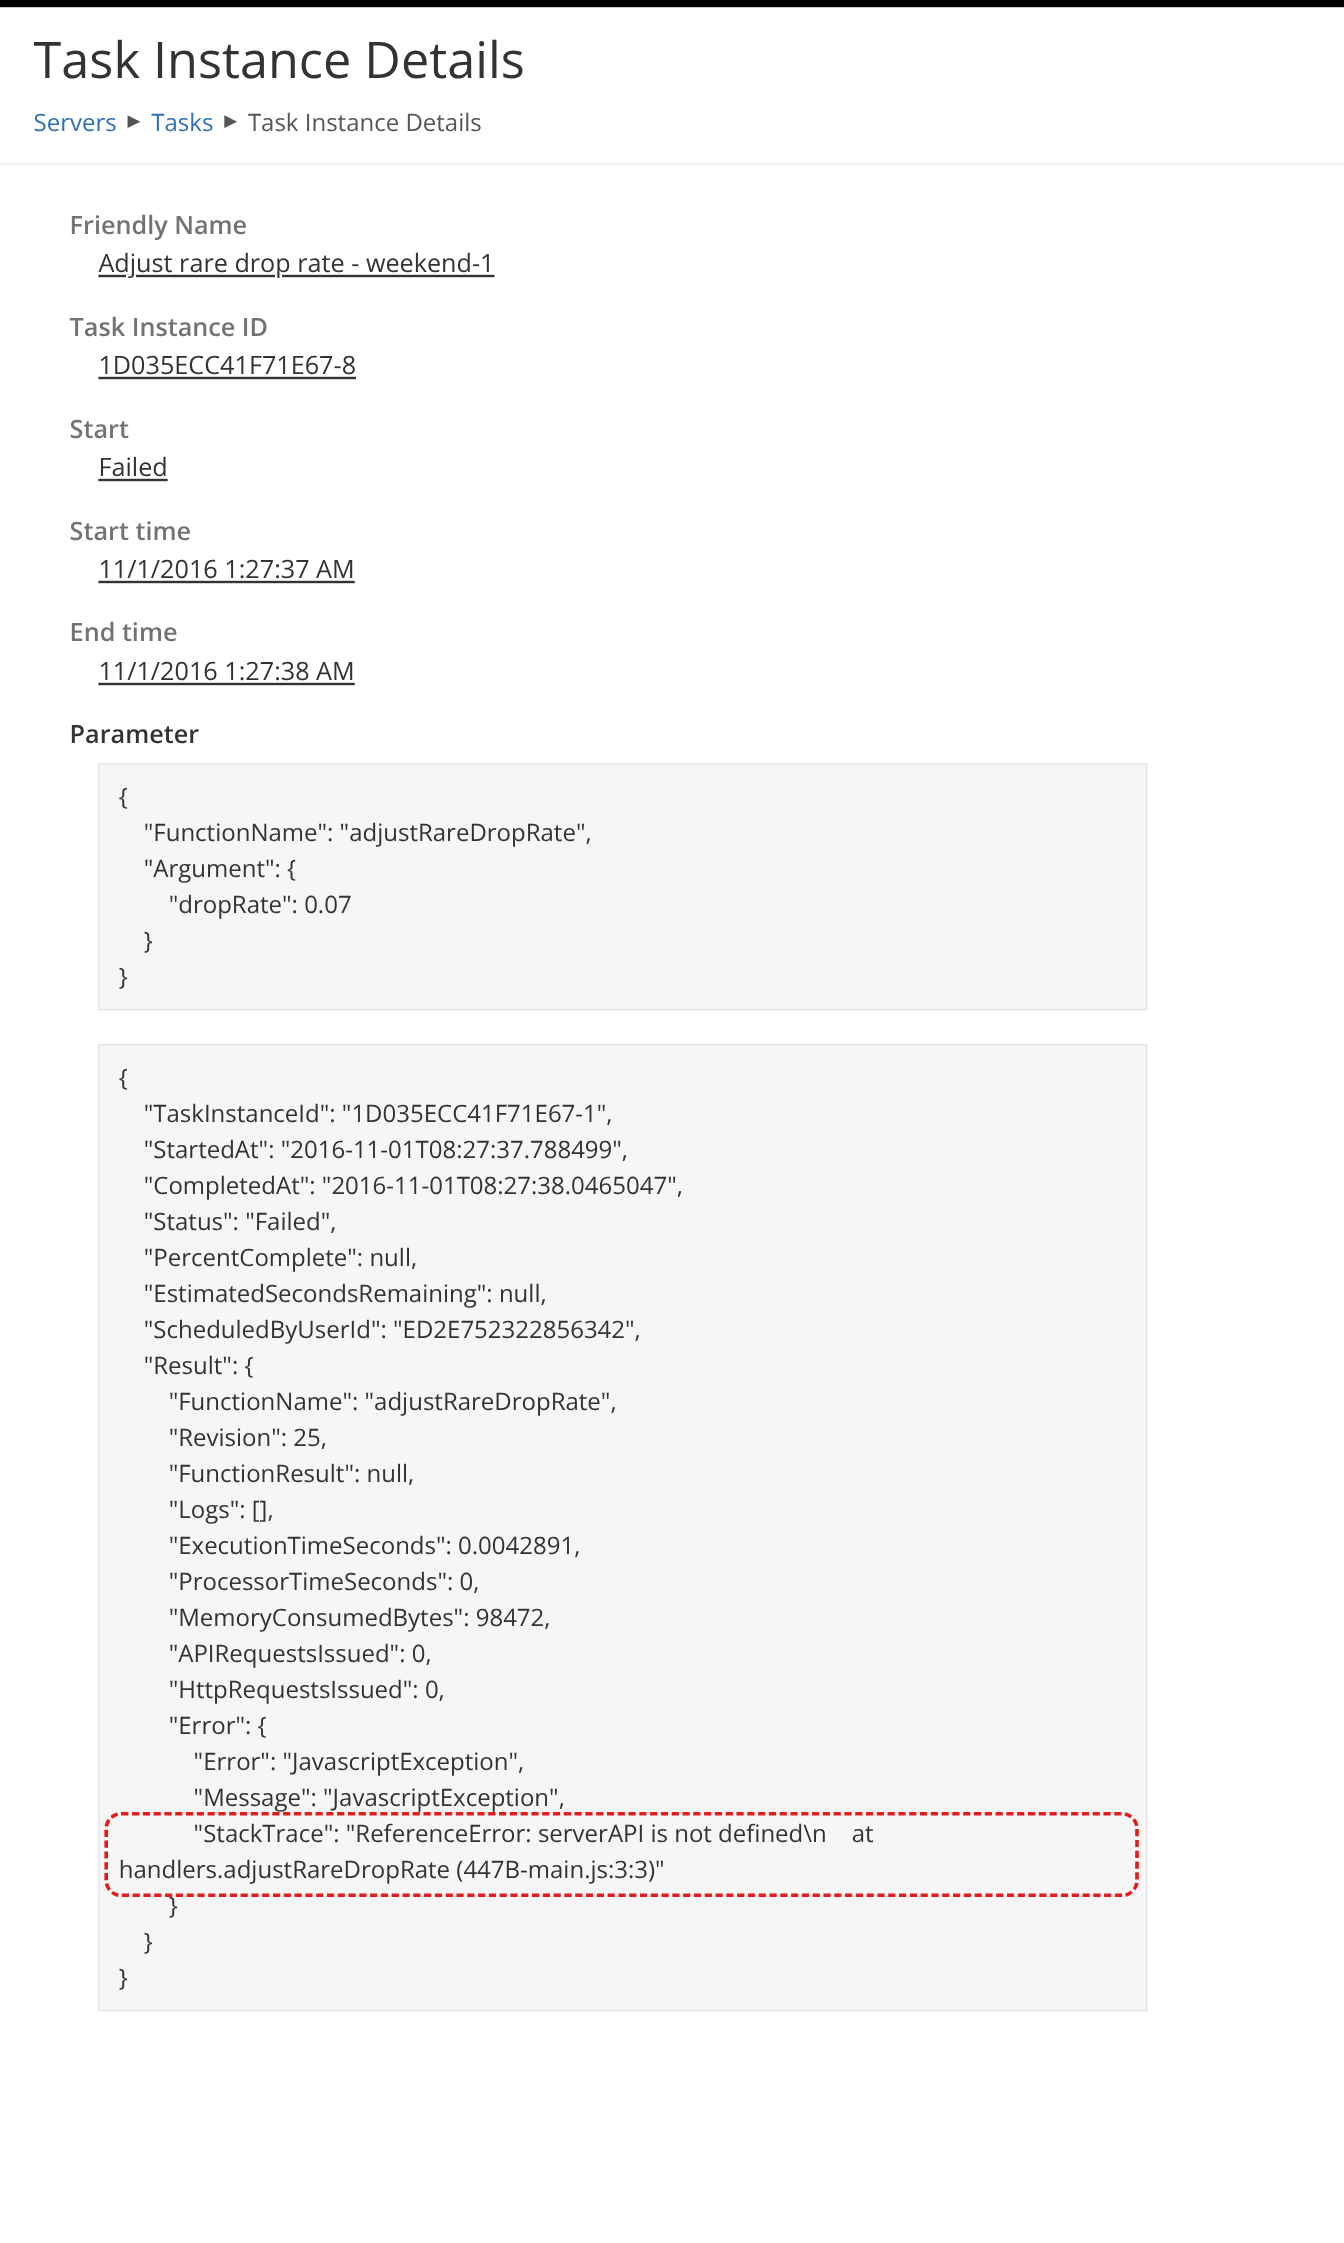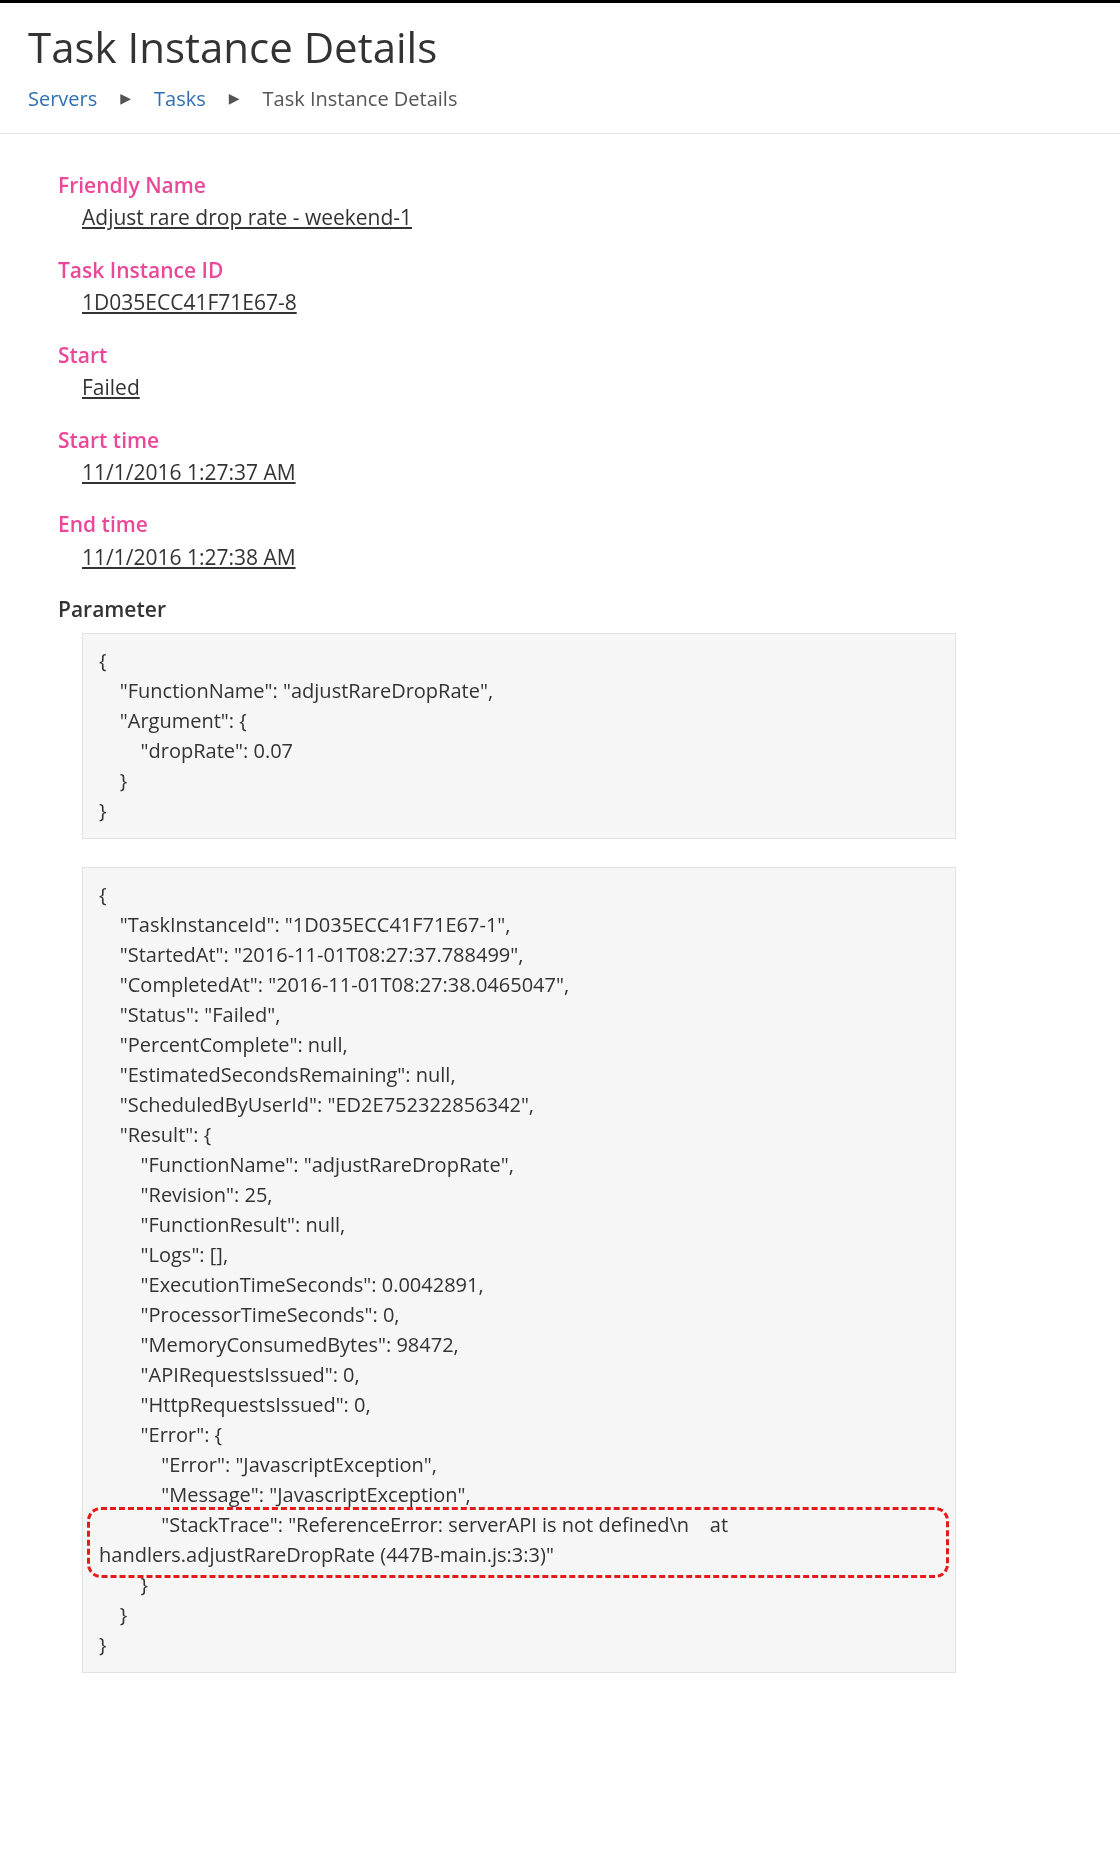--- a/index.html
+++ b/index.html
@@ -9,36 +9,36 @@
     font-family: "Segoe UI", "Open Sans", "Helvetica Neue", Arial, sans-serif;
     color: #333333;
     font-size: 19px;
     line-height: 1.45;
   }
   .page {
     width: 1120px;
     box-sizing: border-box;
   }
   .header-region {
-    border-top: 3px solid #000000;
+    border-top: 6px solid #000000;
     border-bottom: 1px solid #e6e6e6;
     padding: 14px 0 20px 28px;
   }
   h1.title {
     margin: 0 0 6px 0;
     font-weight: 400;
     font-size: 42px;
     color: #333333;
   }
   .breadcrumb {
     font-size: 20px;
     display: flex;
     align-items: center;
     flex-wrap: wrap;
-    gap: 23px;
+    gap: 9px;
   }
   .breadcrumb a {
     color: #2f70b3;
     text-decoration: none;
   }
   .breadcrumb .sep {
     color: #555;
     font-size: 14px;
   }
   .breadcrumb .current {
@@ -48,21 +48,21 @@
     padding: 36px 0 40px 58px;
     width: 980px;
     box-sizing: border-box;
     max-width: 100%;
   }
   dl.fields {
     margin: 0 0 18px 0;
   }
   dt {
     font-weight: 600;
-    color: #ec4899;
+    color: #737373;
     margin: 0 0 2px 0;
     font-size: 21px;
   }
   dd {
     margin: 0 0 22px 24px;
     font-size: 21px;
     color: #333;
     text-decoration: underline;
   }
   .section-label {

